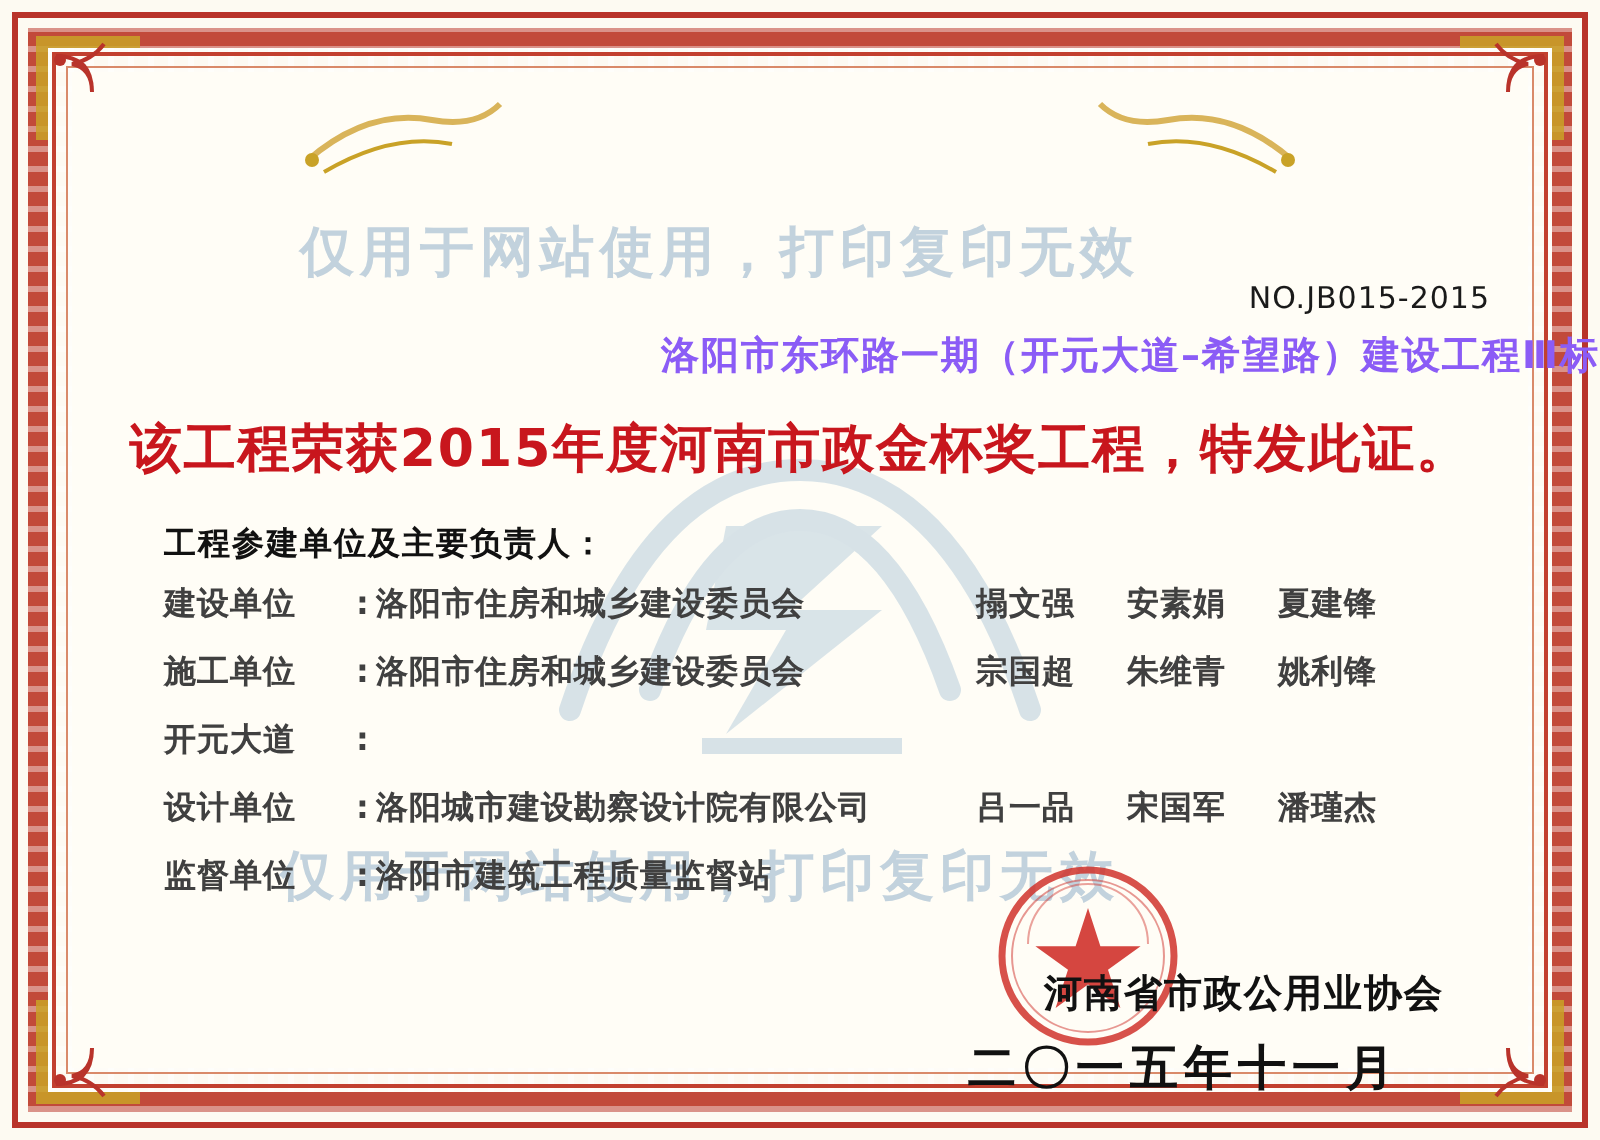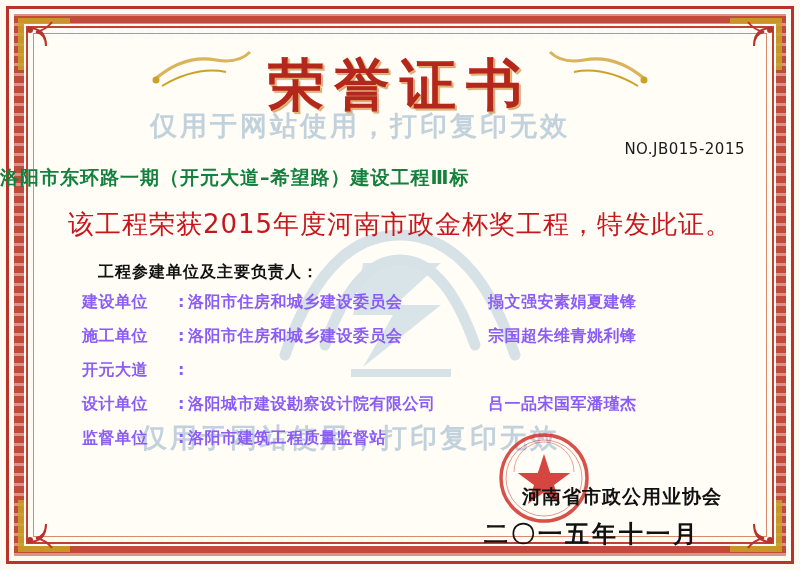--- a/index.html
+++ b/index.html
@@ -140,79 +140,80 @@
     font-size: 15px;
     color: #1a1a1a;
     letter-spacing: 0.5px;
   }
 
   
   .project-line {
     position: absolute;
     left: 0; right: 0;
     top: 165px;
-    text-align: left;
+    text-align: right;
     font-size: 19px;
     font-weight: 700;
-    color: #15803d;
+    color: #8b5cf6;
     letter-spacing: 1px;
   }
 
   
   .award-line {
     position: absolute;
     left: 0; right: 0;
     top: 207px;
     text-align: center;
     font-size: 26px;
-    font-weight: 400;
+    font-weight: 700;
     color: #c8161d;
     letter-spacing: 1px;
   }
 
   
   .participants-label {
     position: absolute;
-    left: 98px;
+    left: 82px;
     top: 262px;
     font-size: 16px;
     font-weight: 700;
     color: #111;
     letter-spacing: 1px;
   }
   .rows {
     position: absolute;
     left: 82px;
     top: 292px;
     right: 60px;
   }
   .row {
     display: flex;
     align-items: baseline;
     height: 34px;
     font-size: 16px;
     font-weight: 700;
-    color: #8b5cf6;
+    color: #404040;
     letter-spacing: 0.5px;
   }
   .row .role {
     width: 96px;
     flex: 0 0 96px;
     white-space: nowrap;
   }
   .row .colon {
     flex: 0 0 10px;
   }
   .row .org {
     flex: 0 0 300px;
     white-space: nowrap;
   }
   .row .people {
     flex: 1 1 auto;
     display: flex;
+    gap: 26px;
     text-align: right;
   }
   .row .people span { white-space: nowrap; }
 
   
   .seal {
     position: absolute;
     left: 498px;
     top: 432px;
     width: 92px;
@@ -308,23 +309,20 @@
       <circle cx="6" cy="34" r="3.5" fill="#c9a227"></circle>
     </svg>
   </div>
   <div class="title-orn right">
     <svg width="130" height="44" viewBox="0 0 130 44">
       <path d="M4 34 q30 -26 62 -20 q22 4 34 -8" fill="none" stroke="#d9b45a" stroke-width="3"></path>
       <path d="M12 40 q34 -20 64 -14" fill="none" stroke="#c9a227" stroke-width="2"></path>
       <circle cx="6" cy="34" r="3.5" fill="#c9a227"></circle>
     </svg>
   </div>
-  <div class="title-wrap">
-    <span class="title">荣誉证书</span>
-  </div>
 
   <div class="serial">NO.JB015-2015</div>
 
   <div class="project-line">洛阳市东环路一期（开元大道–希望路）建设工程Ⅲ标</div>
 
   <div class="award-line">该工程荣获2015年度河南市政金杯奖工程，特发此证。</div>
 
   <div class="participants-label">工程参建单位及主要负责人：</div>
 
   <div class="rows">

